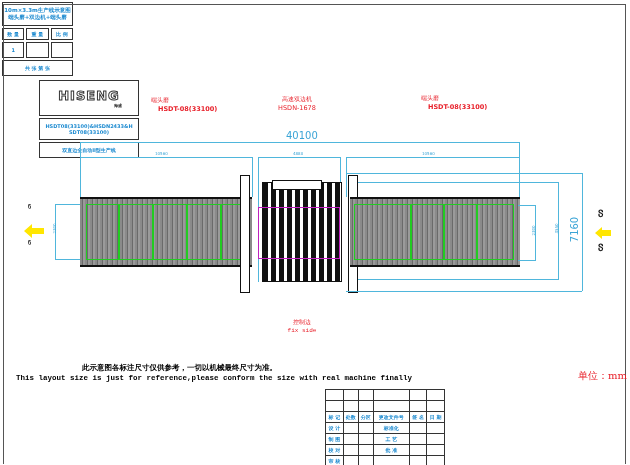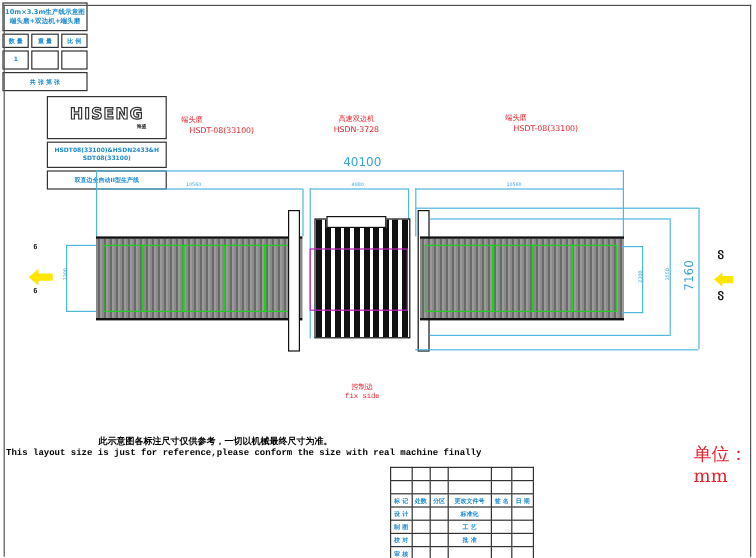--- a/index.html
+++ b/index.html
@@ -1,21 +1,21 @@
 <!DOCTYPE html>
 <html><head>
 <meta charset="utf-8">
 <style>
   html, body { margin:0; padding:0; background:#ffffff; }
   body { width:630px; height:465px; position:relative; overflow:hidden; font-family:"DejaVu Sans", sans-serif; }
   .frame { position:absolute; left:3px; top:4px; width:623px; height:460px; border:1px solid #555; border-bottom:none; box-sizing:border-box; }
   .abs { position:absolute; }
   .red { color:#e8202a; }
   .label-cn { font-size:6px; text-align:center; white-space:nowrap; }
-  .label-model { font-size:6.5px; font-weight:normal; text-align:center; white-space:nowrap;padding-left:28px; }
+  .label-model { font-size:6.5px; font-weight:bold; text-align:center; white-space:nowrap;padding-left:28px; }
   .label-model-thin { font-size:6.5px; text-align:center; white-space:nowrap; }
   .dim-line { position:absolute; background:#4fb6dc; }
   .dim-text { position:absolute; color:#3aa4d6; white-space:nowrap; }
   .conveyor { position:absolute; background:repeating-linear-gradient(90deg,#8a8a8a 0 2px,#6a6a6a 2px 3px,#9a9a9a 3px 5px); border-top:2px solid #111; border-bottom:2px solid #111; box-sizing:border-box; }
   .green-box { position:absolute; border:1px solid #22cc22; box-sizing:border-box; }
   .purple-box { position:absolute; border:1px solid #c020c0; box-sizing:border-box; }
   .note-cn { font-family:"DejaVu Serif", serif; font-size:7.5px; font-weight:bold; white-space:nowrap; }
   .note-en { font-family:"Liberation Mono", monospace; font-size:7.5px; font-weight:bold; white-space:nowrap; }
   .tb { position:absolute; border-collapse:collapse; }
   .tb td { border:1px solid #333; font-size:5px; color:#1c8ad0; text-align:center; padding:0; height:10px; font-weight:bold; }
@@ -26,21 +26,21 @@
 <body>
 
 <div class="frame"></div>
 
 <div class="abs" style="left:130px;top:96px;width:60px;">
   <div class="label-cn red">端头磨</div>
   <div class="label-model red">HSDT-08(33100)</div>
 </div>
 <div class="abs" style="left:262px;top:95px;width:70px;">
   <div class="label-cn red">高速双边机</div>
-  <div class="label-model-thin red">HSDN-3728</div>
+  <div class="label-model-thin red">HSDN-1678</div>
 </div>
 <div class="abs" style="left:400px;top:94px;width:60px;">
   <div class="label-cn red">端头磨</div>
   <div class="label-model red">HSDT-08(33100)</div>
 </div>
 
 <div class="dim-text" style="left:286px;top:130px;font-size:10px;">40100</div>
 <div class="dim-line" style="left:80px;top:142px;width:440px;height:1px;"></div>
 <div class="dim-line" style="left:80px;top:142px;width:1px;height:60px;"></div>
 <div class="dim-line" style="left:519px;top:142px;width:1px;height:60px;"></div>
@@ -108,22 +108,22 @@
 <svg class="abs" style="left:595px;top:227px;" width="16" height="12">
     <polygon points="0,6 7,0 7,3 16,3 16,9 7,9 7,12" fill="#ffe600"></polygon>
   </svg>
 
 <div class="abs" style="left:282px;top:318px;width:40px;">
   <div class="label-cn red" style="font-family:'DejaVu Serif',serif;">控制边</div>
   <div class="label-cn red" style="font-family:'Liberation Mono',monospace;">fix side</div>
 </div>
 
 <div class="abs note-cn" style="left:82px;top:363px;">此示意图各标注尺寸仅供参考，一切以机械最终尺寸为准。</div>
-<div class="abs note-en" style="left:5px;top:374px;">This layout size is just for reference,please conform the size with real machine finally</div>
-<div class="abs red" style="left:578px;top:369px;font-size:15px;font-family:'DejaVu Serif',serif;">单位：mm</div>
+<div class="abs note-en" style="left:16px;top:374px;">This layout size is just for reference,please conform the size with real machine finally</div>
+<div class="abs red" style="left:578px;top:369px;font-size:10px;font-family:'DejaVu Serif',serif;">单位：mm</div>
 
 <table class="tb" style="left:325px;top:389px;width:120px;">
   <tbody>
       <tr>
         <td></td>
         <td></td>
         <td></td>
         <td></td>
         <td></td>
         <td></td>

